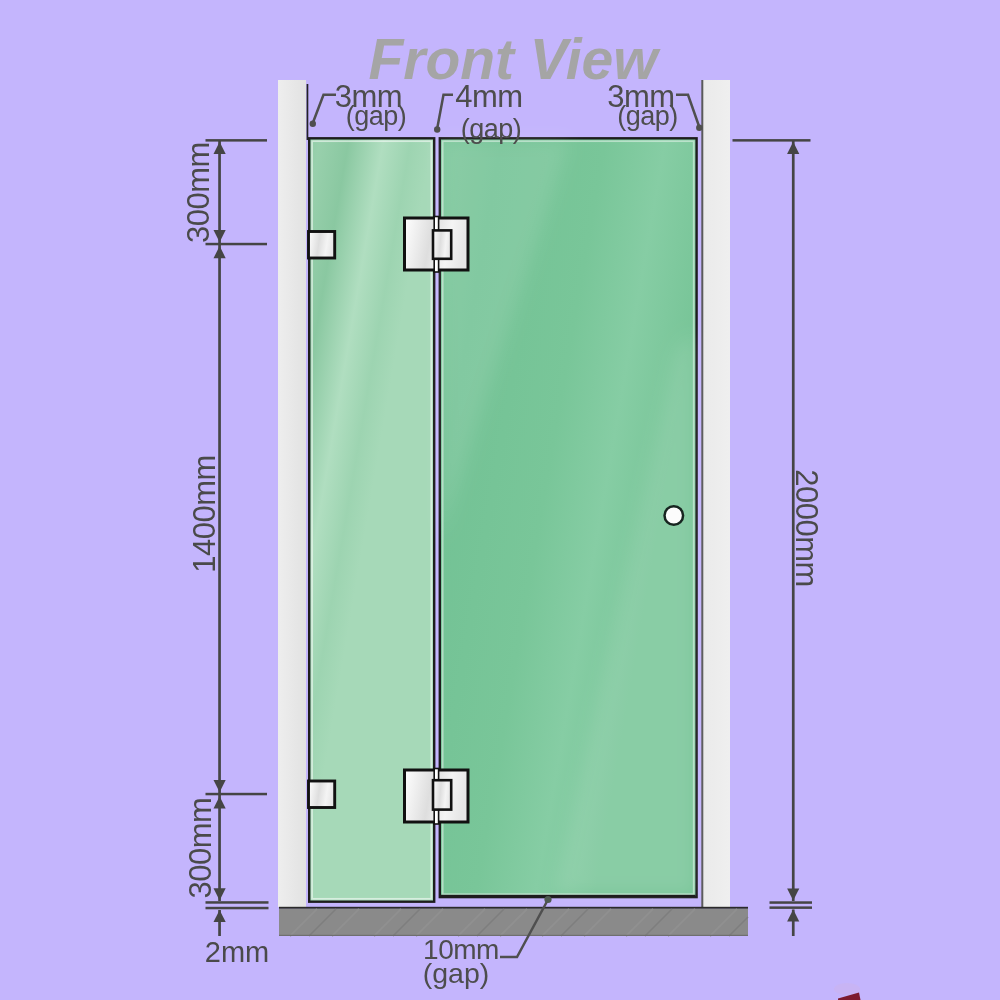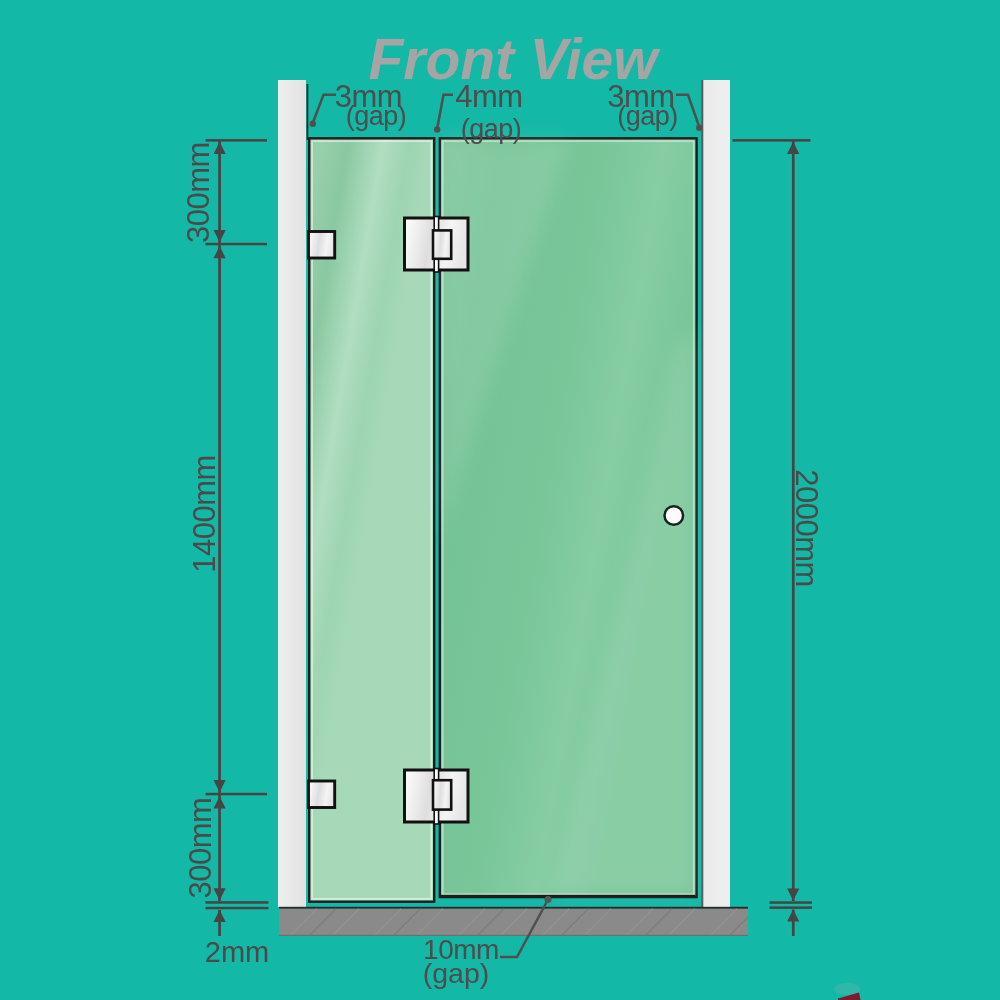--- a/index.html
+++ b/index.html
@@ -1,16 +1,16 @@
 <!DOCTYPE html>
 <html><head>
 <meta charset="utf-8">
 <style>
   html,body{margin:0;padding:0;background:#ffffff;}
-  .page{width:1000px;height:1000px;position:relative;overflow:hidden;background:#14b8a6;}
+  .page{width:1000px;height:1000px;position:relative;overflow:hidden;background:#c4b5fd;}
   text{font-family:"Liberation Sans", sans-serif;}
 </style>
 </head>
 <body>
 <div class="page">
 <svg width="1000" height="1000" viewBox="0 0 1000 1000" xmlns="http://www.w3.org/2000/svg">
 <defs>
   <linearGradient id="glassL" gradientUnits="userSpaceOnUse" x1="290" y1="130" x2="430" y2="154">
     <stop offset="0" stop-color="#87c69f"></stop>
     <stop offset="0.22" stop-color="#98d0ac"></stop>

